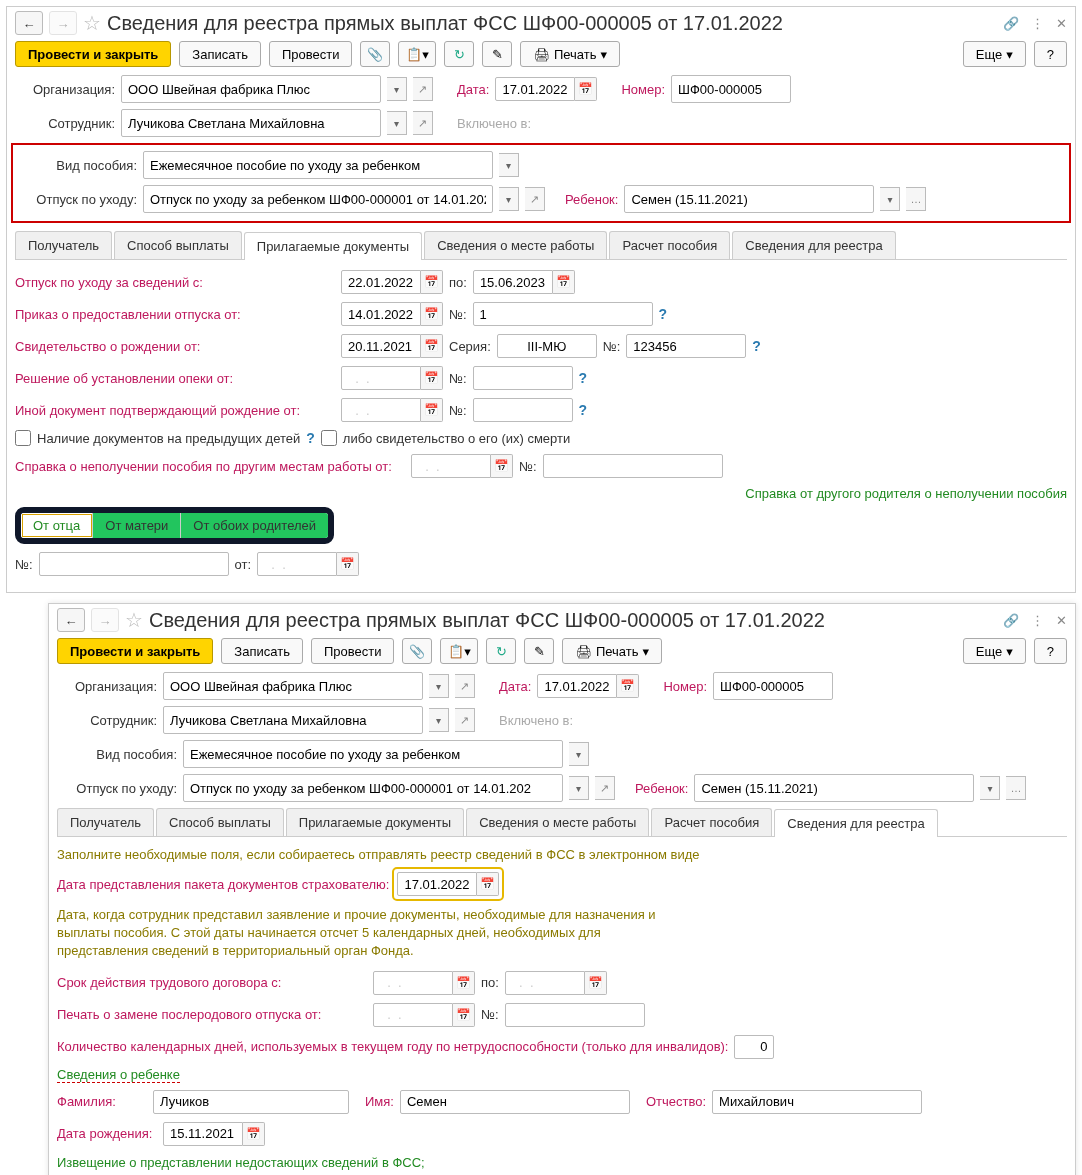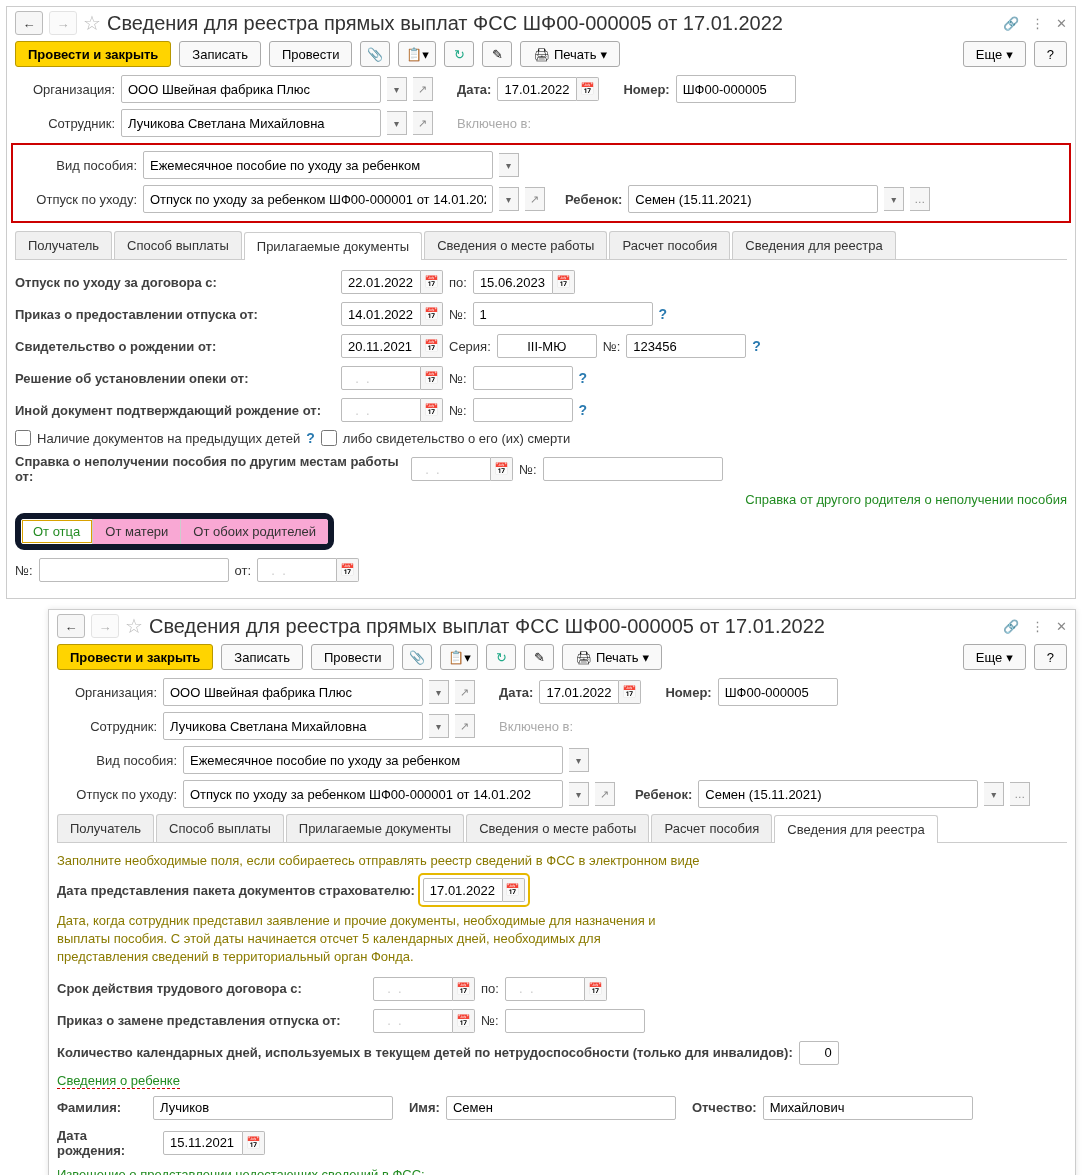--- a/index.html
+++ b/index.html
@@ -23,31 +23,31 @@
 .label { width: 100px; color: #333; text-align: right; }
 .label.w120 { width: 120px; }
 .input { border: 1px solid #bbb; border-radius: 2px; padding: 13px 6px; height: 24px; background: #fff; font-size: 13px; }
 .picker { width: 20px; height: 24px; border: 1px solid #bbb; border-left: none; background: #f6f6f6; display: inline-flex; align-items: center; justify-content: center; cursor: pointer; font-size: 10px; color: #666; }
 .open-btn { width: 20px; height: 24px; border: 1px solid #bbb; border-left: none; background: #f6f6f6; display: inline-flex; align-items: center; justify-content: center; cursor: pointer; font-size: 11px; color: #888; }
 .included { color: #aaa; }
 .tabs { display: flex; border-bottom: 1px solid #ccc; margin-bottom: 10px; }
 .tab { padding: 6px 12px; border: 1px solid #ccc; border-bottom: none; background: #f0f0f0; cursor: pointer; margin-right: 2px; border-radius: 3px 3px 0 0; font-size: 13px; }
 .tab.active { background: #fff; position: relative; top: 1px; }
 .form-row { display: flex; align-items: center; gap: 6px; margin-bottom: 8px; }
-.form-label { color: #404040; font-weight: bold; }
+.form-label { color: #be185d; }
 .date-wrap { display: flex; }
 .date-input { width: 80px; border: 1px solid #bbb; border-radius: 2px 0 0 2px; padding: 3px 6px; height: 24px; font-size: 13px; }
 .date-input.empty { color: #ccc; }
 .date-btn { width: 22px; height: 24px; border: 1px solid #bbb; border-left: none; border-radius: 0 2px 2px 0; background: #f6f6f6; cursor: pointer; font-size: 12px; display: flex; align-items: center; justify-content: center; }
 .text-input { border: 1px solid #bbb; border-radius: 2px; padding: 3px 6px; height: 24px; font-size: 13px; }
 .help { color: #2a7ab0; font-weight: bold; cursor: pointer; font-size: 14px; }
 .chk { width: 16px; height: 16px; }
 .green-title { color: #228b22; margin-bottom: 6px; text-align: right; }
 .seg-group { display: inline-flex; border: 6px solid #0f172a; border-radius: 9px; overflow: hidden; }
-.seg { padding: 5px 12px; background: #f9a8d4; border-right: 1px solid #ccc; cursor: pointer; font-size: 13px; }
+.seg { padding: 5px 12px; background: #22c55e; border-right: 1px solid #ccc; cursor: pointer; font-size: 13px; }
 .seg:last-child { border-right: none; }
 .seg.active { color: #228b22; background: #fff; outline: 1px solid #d8a100; outline-offset: -2px; }
 .second { margin-left: 48px; margin-top: 10px; border: 1px solid #ccc; box-shadow: 0 0 6px rgba(0,0,0,.1); }
 .olive { color: #8a7a00; }
 .sub-highlight { outline: 2px solid #e6b800; outline-offset: 1px; border-radius: 2px; padding: 2px; display: inline-flex; }
 .dotted-red { border-bottom: 1px dashed #c00; display: inline; }
 .green-multi { color: #228b22; line-height: 1.4; margin-bottom: 6px; }
 .num-right { text-align: right; width: 40px; }
 </style>
 </head>
@@ -127,21 +127,21 @@
   <div class="tabs">
     <div class="tab">Получатель</div>
     <div class="tab">Способ выплаты</div>
     <div class="tab active">Прилагаемые документы</div>
     <div class="tab">Сведения о месте работы</div>
     <div class="tab">Расчет пособия</div>
     <div class="tab">Сведения для реестра</div>
   </div>
 
   <div class="form-row">
-    <span class="form-label" style="width:320px">Отпуск по уходу за договора с:</span>
+    <span class="form-label" style="width:320px">Отпуск по уходу за сведений с:</span>
     <div class="date-wrap">
         <input class="date-input" value="22.01.2022" style="">
         <button class="date-btn">📅</button>
       </div>
     <span>по:</span>
     <div class="date-wrap">
         <input class="date-input" value="15.06.2023" style="">
         <button class="date-btn">📅</button>
       </div>
   </div>
@@ -329,39 +329,39 @@
         <button class="date-btn">📅</button>
       </div>
     <span>по:</span>
     <div class="date-wrap">
         <input class="date-input empty" value="  .  .    " style="">
         <button class="date-btn">📅</button>
       </div>
   </div>
 
   <div class="form-row">
-    <span class="form-label" style="width:310px">Приказ о замене представления отпуска от:</span>
+    <span class="form-label" style="width:310px">Печать о замене послеродового отпуска от:</span>
     <div class="date-wrap">
         <input class="date-input empty" value="  .  .    " style="">
         <button class="date-btn">📅</button>
       </div>
     <span>№:</span>
     <input class="text-input" style="width: 140px;">
   </div>
 
   <div class="form-row">
-    <span class="form-label">Количество календарных дней, используемых в текущем детей по нетрудоспособности (только для инвалидов):</span>
+    <span class="form-label">Количество календарных дней, используемых в текущем году по нетрудоспособности (только для инвалидов):</span>
     <input class="text-input num-right" value="0" style="">
   </div>
 
   <div style="margin-bottom:8px"><span class="green-title dotted-red">Сведения о ребенке</span></div>
 
   <div class="form-row">
     <span class="form-label" style="width:90px">Фамилия:</span>
-    <input class="text-input" style="width: 240px;" value="Лучиков">
+    <input class="text-input" style="width: 196px;" value="Лучиков">
     <span class="form-label" style="margin-left:10px">Имя:</span>
     <input class="text-input" style="width: 230px;" value="Семен">
     <span class="form-label" style="margin-left:10px">Отчество:</span>
     <input class="text-input" style="width: 210px;" value="Михайлович">
   </div>
 
   <div class="form-row">
     <span class="form-label" style="width:100px">Дата рождения:</span>
     <div class="date-wrap">
         <input class="date-input" value="15.11.2021" style="">

